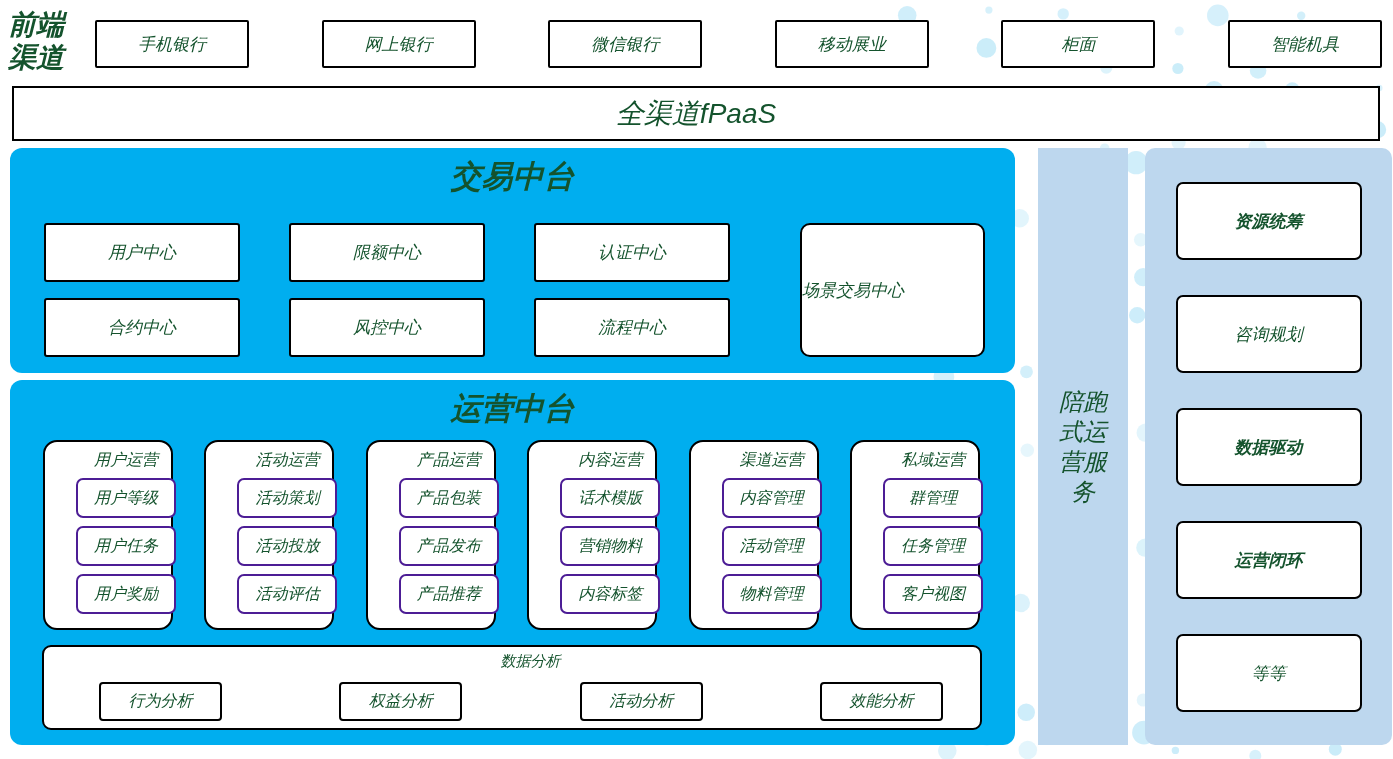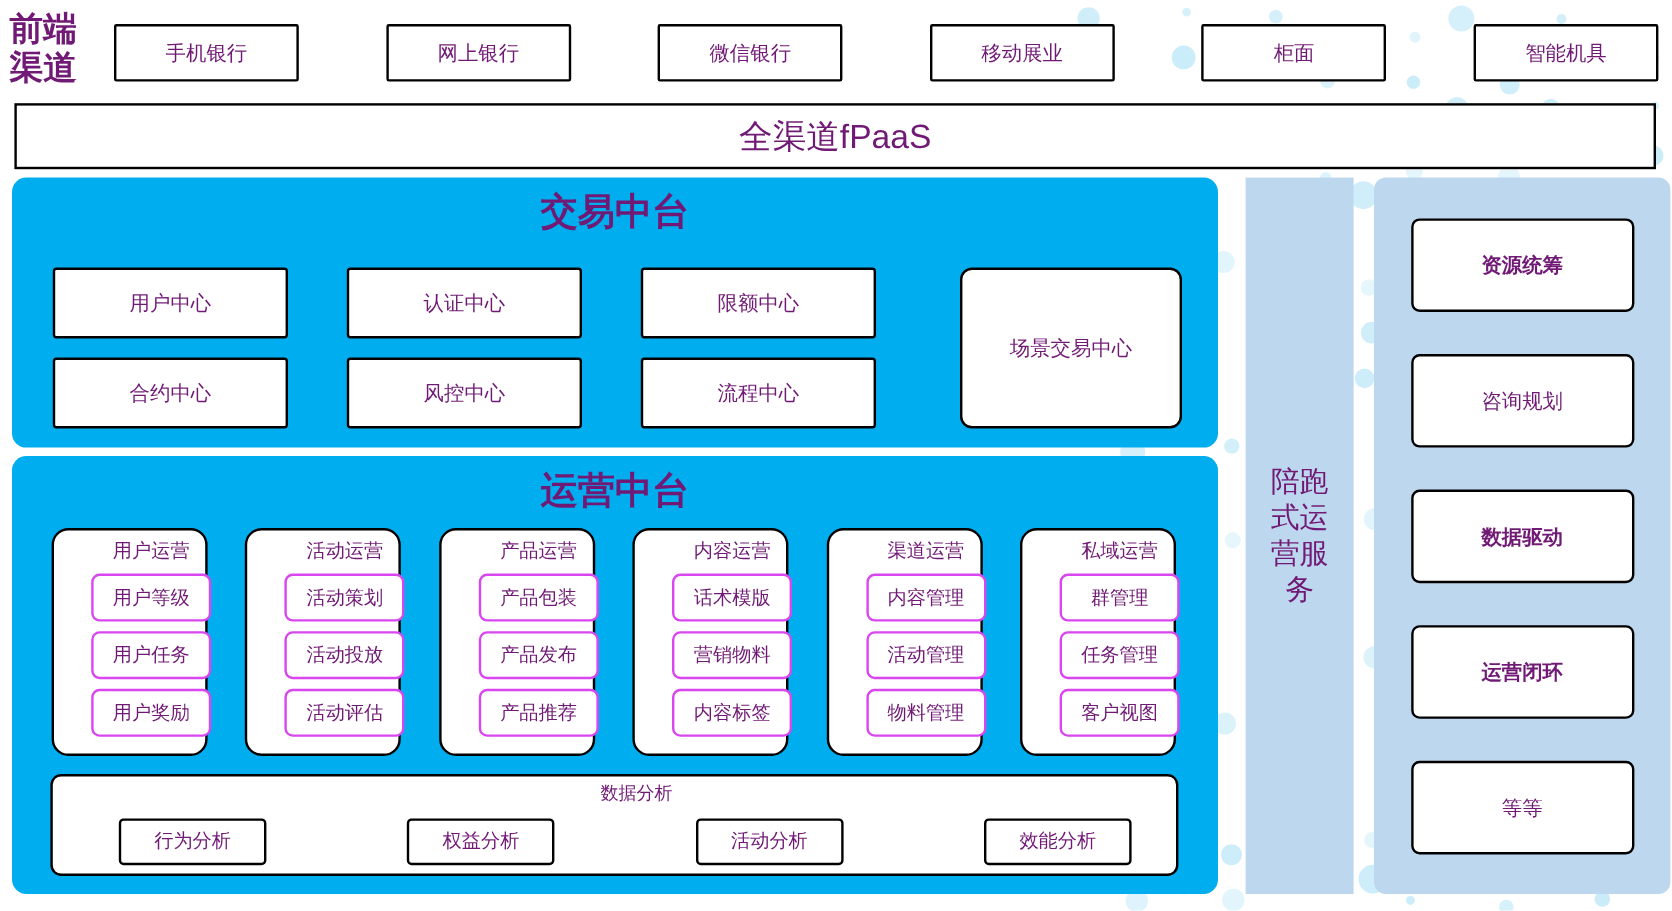--- a/index.html
+++ b/index.html
@@ -1,17 +1,17 @@
 <!DOCTYPE html>
 <html><head>
 <meta charset="utf-8">
 <style>
   html,body{margin:0;padding:0;background:#fff;}
   .canvas{position:relative;width:1393px;height:759px;background:#fff;overflow:hidden;
-          font-family:"Liberation Sans","DejaVu Sans",sans-serif;color:#701a75;}
+          font-family:"Liberation Sans","DejaVu Sans",sans-serif;color:#14532d;font-style:italic;}
   #dots{position:absolute;left:0;top:0;z-index:0;}
 
   .front-label{position:absolute;left:8px;top:8px;width:62px;z-index:1;
     font-family:"Liberation Serif","DejaVu Serif",serif;font-weight:bold;
     font-size:28px;line-height:33px;word-break:break-all;}
 
   .channels{position:absolute;left:95px;top:20px;width:1287px;height:48px;z-index:1;
     display:flex;justify-content:space-between;}
   .channel-box{width:154px;height:48px;background:#fff;border:2px solid #000;border-radius:2px;
     box-sizing:border-box;display:flex;align-items:center;justify-content:center;font-size:17px;}
@@ -25,28 +25,28 @@
   .ops{top:380px;height:365px;}
   .panel-title{position:absolute;left:0;right:0;top:8px;text-align:center;
     font-family:"Liberation Serif","DejaVu Serif",serif;font-weight:bold;font-size:31px;}
 
   .centers{position:absolute;left:34px;top:75px;display:grid;
     grid-template-columns:repeat(3,196px);column-gap:49px;row-gap:16px;}
   .center-box{height:59px;background:#fff;border:2px solid #000;border-radius:3px;box-sizing:border-box;
     display:flex;align-items:center;justify-content:center;font-size:17px;}
   .scene-box{position:absolute;left:790px;top:75px;width:185px;height:134px;background:#fff;
     border:2px solid #000;border-radius:10px;box-sizing:border-box;
-    display:flex;align-items:center;justify-content:center;font-size:17px;}
+    display:flex;align-items:center;justify-content:flex-start;font-size:17px;}
 
   .groups{position:absolute;left:33px;top:60px;width:937px;display:flex;justify-content:space-between;}
   .group{width:130px;height:190px;background:#fff;border:2px solid #000;border-radius:14px;
     box-sizing:border-box;display:flex;flex-direction:column;align-items:center;padding-top:7px;padding-left:36px;}
   .group-title{font-size:16px;line-height:22px;}
   .group-items{margin-top:7px;display:flex;flex-direction:column;gap:8px;}
-  .group-item{width:100px;height:40px;background:#fff;border:2px solid #d946ef;border-radius:7px;
+  .group-item{width:100px;height:40px;background:#fff;border:2px solid #4c1d95;border-radius:7px;
     box-sizing:border-box;display:flex;align-items:center;justify-content:center;font-size:16px;}
 
   .analysis{position:absolute;left:32px;top:265px;width:940px;height:85px;background:#fff;
     border:2px solid #000;border-radius:9px;box-sizing:border-box;padding-left:37px;}
   .analysis-title{text-align:center;font-size:15px;margin-top:5px;}
   .analysis-items{position:absolute;left:55px;right:37px;top:35px;display:flex;justify-content:space-between;}
   .analysis-item{width:123px;height:39px;background:#fff;border:2px solid #000;border-radius:4px;
     box-sizing:border-box;display:flex;align-items:center;justify-content:center;font-size:16px;}
 
   .side-bar{position:absolute;left:1038px;top:148px;width:90px;height:597px;background:#BDD7EE;z-index:1;
@@ -250,24 +250,24 @@
   </div>
 
   <div class="panel trade">
     <div class="panel-title">交易中台</div>
     <div class="centers">
 
     <div class="center-box">
           <span>用户中心</span>
         </div>
         <div class="center-box">
+          <span>限额中心</span>
+        </div>
+        <div class="center-box">
           <span>认证中心</span>
-        </div>
-        <div class="center-box">
-          <span>限额中心</span>
         </div>
         <div class="center-box">
           <span>合约中心</span>
         </div>
         <div class="center-box">
           <span>风控中心</span>
         </div>
         <div class="center-box">
           <span>流程中心</span>
         </div>

